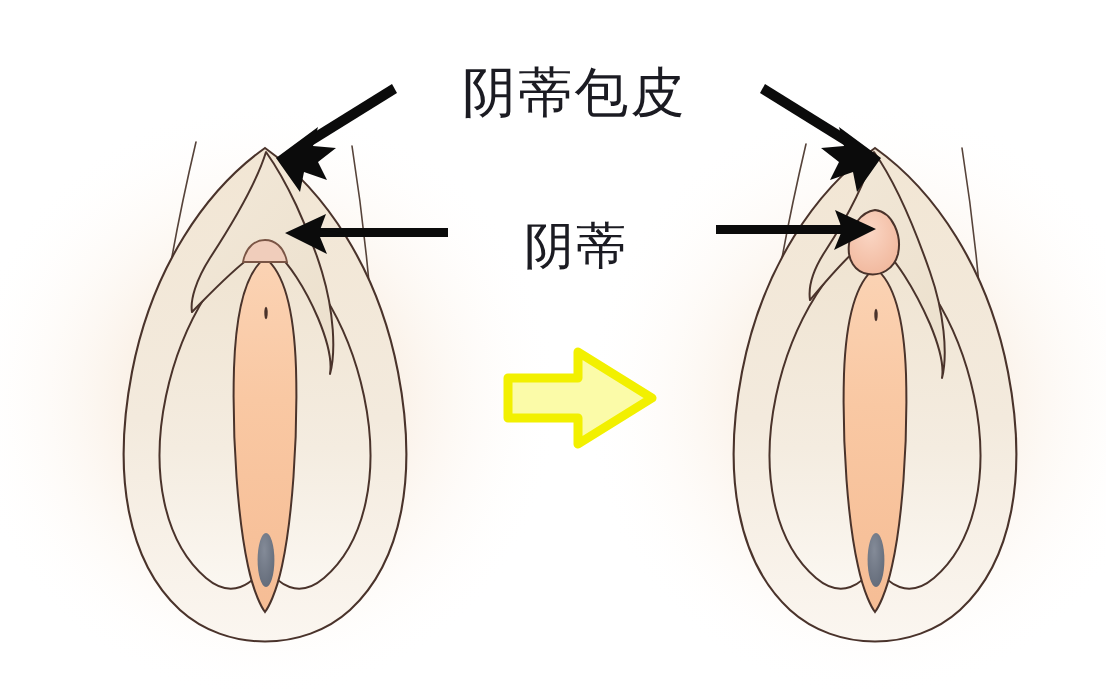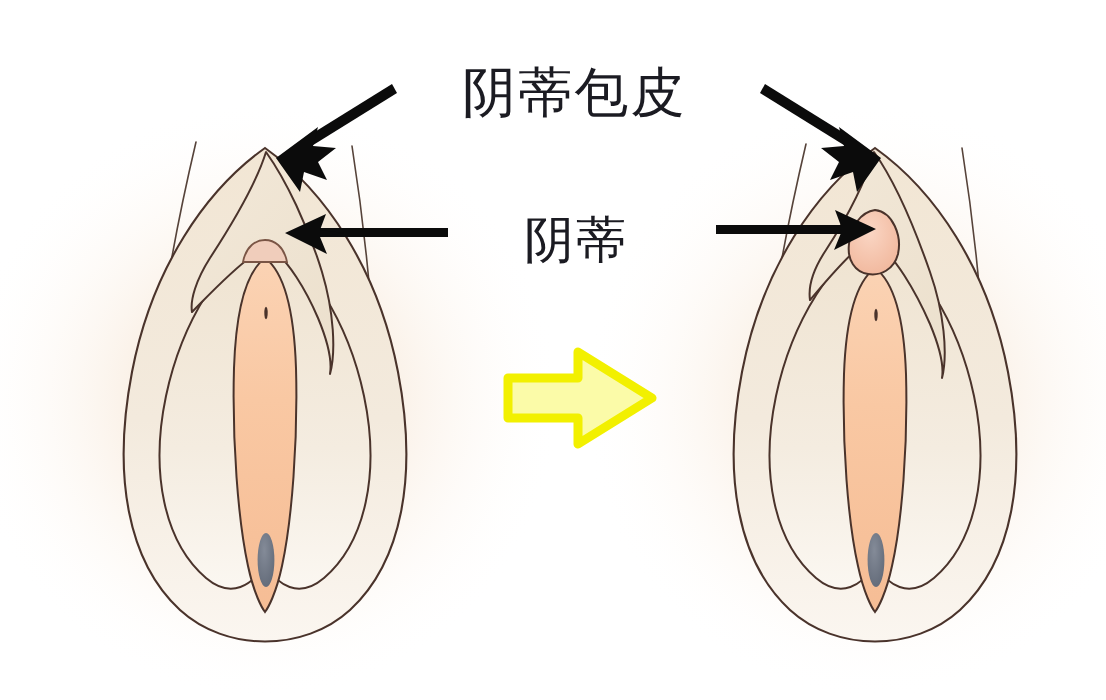--- a/index.html
+++ b/index.html
@@ -36,21 +36,21 @@
     line-height: 1;
     user-select: none;
   }
   #label-hood {
     left: 462px;
     top: 66px;
     font-size: 54px;
   }
   #label-clitoris {
     left: 524px;
-    top: 215px;
+    top: 221px;
     font-size: 50px;
   }
 </style>
 </head>
 <body>
 
 <div id="stage">
 
   <svg class="layer" viewBox="0 0 1106 700" xmlns="http://www.w3.org/2000/svg">
     <defs>

